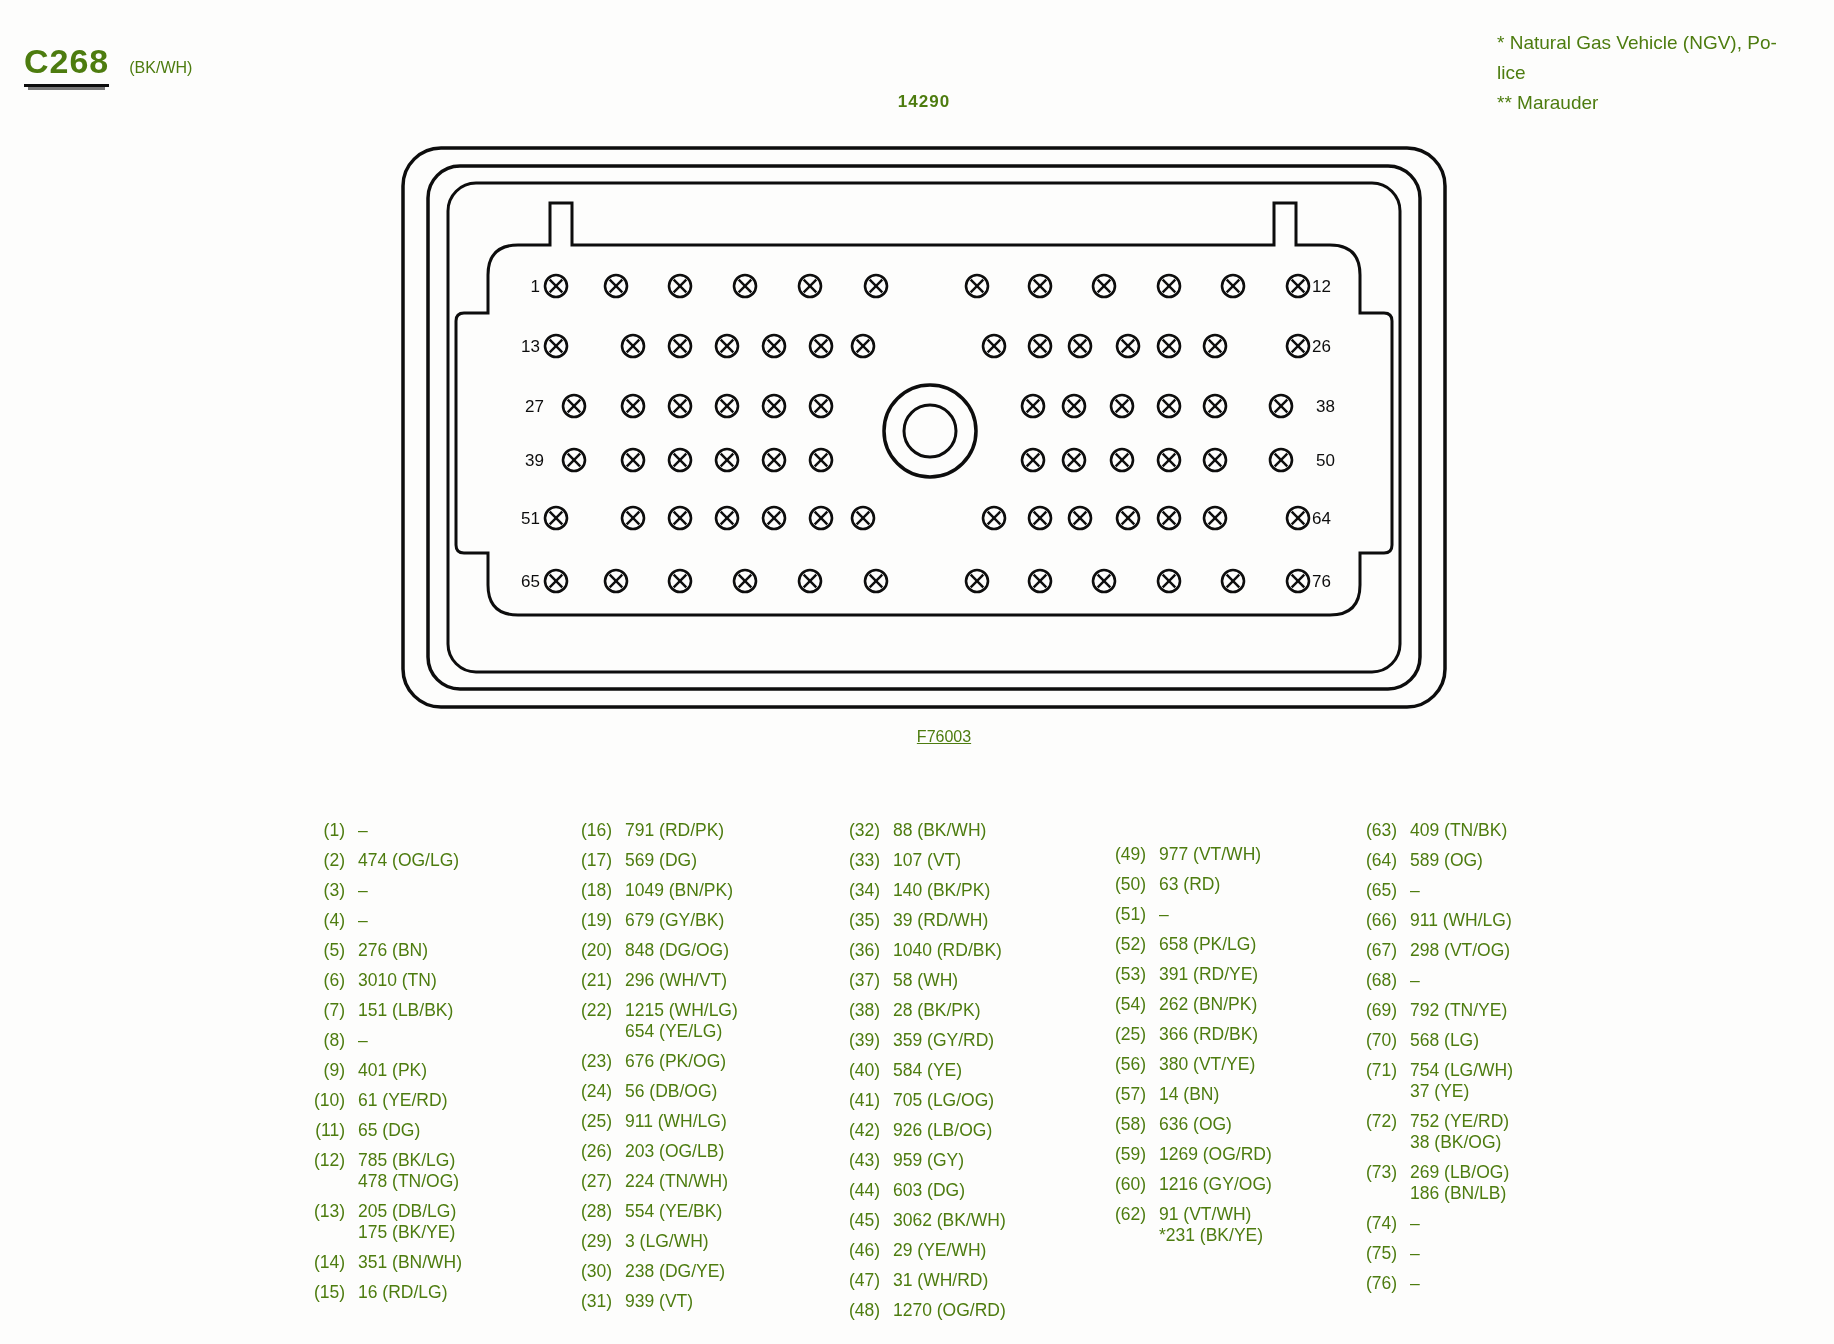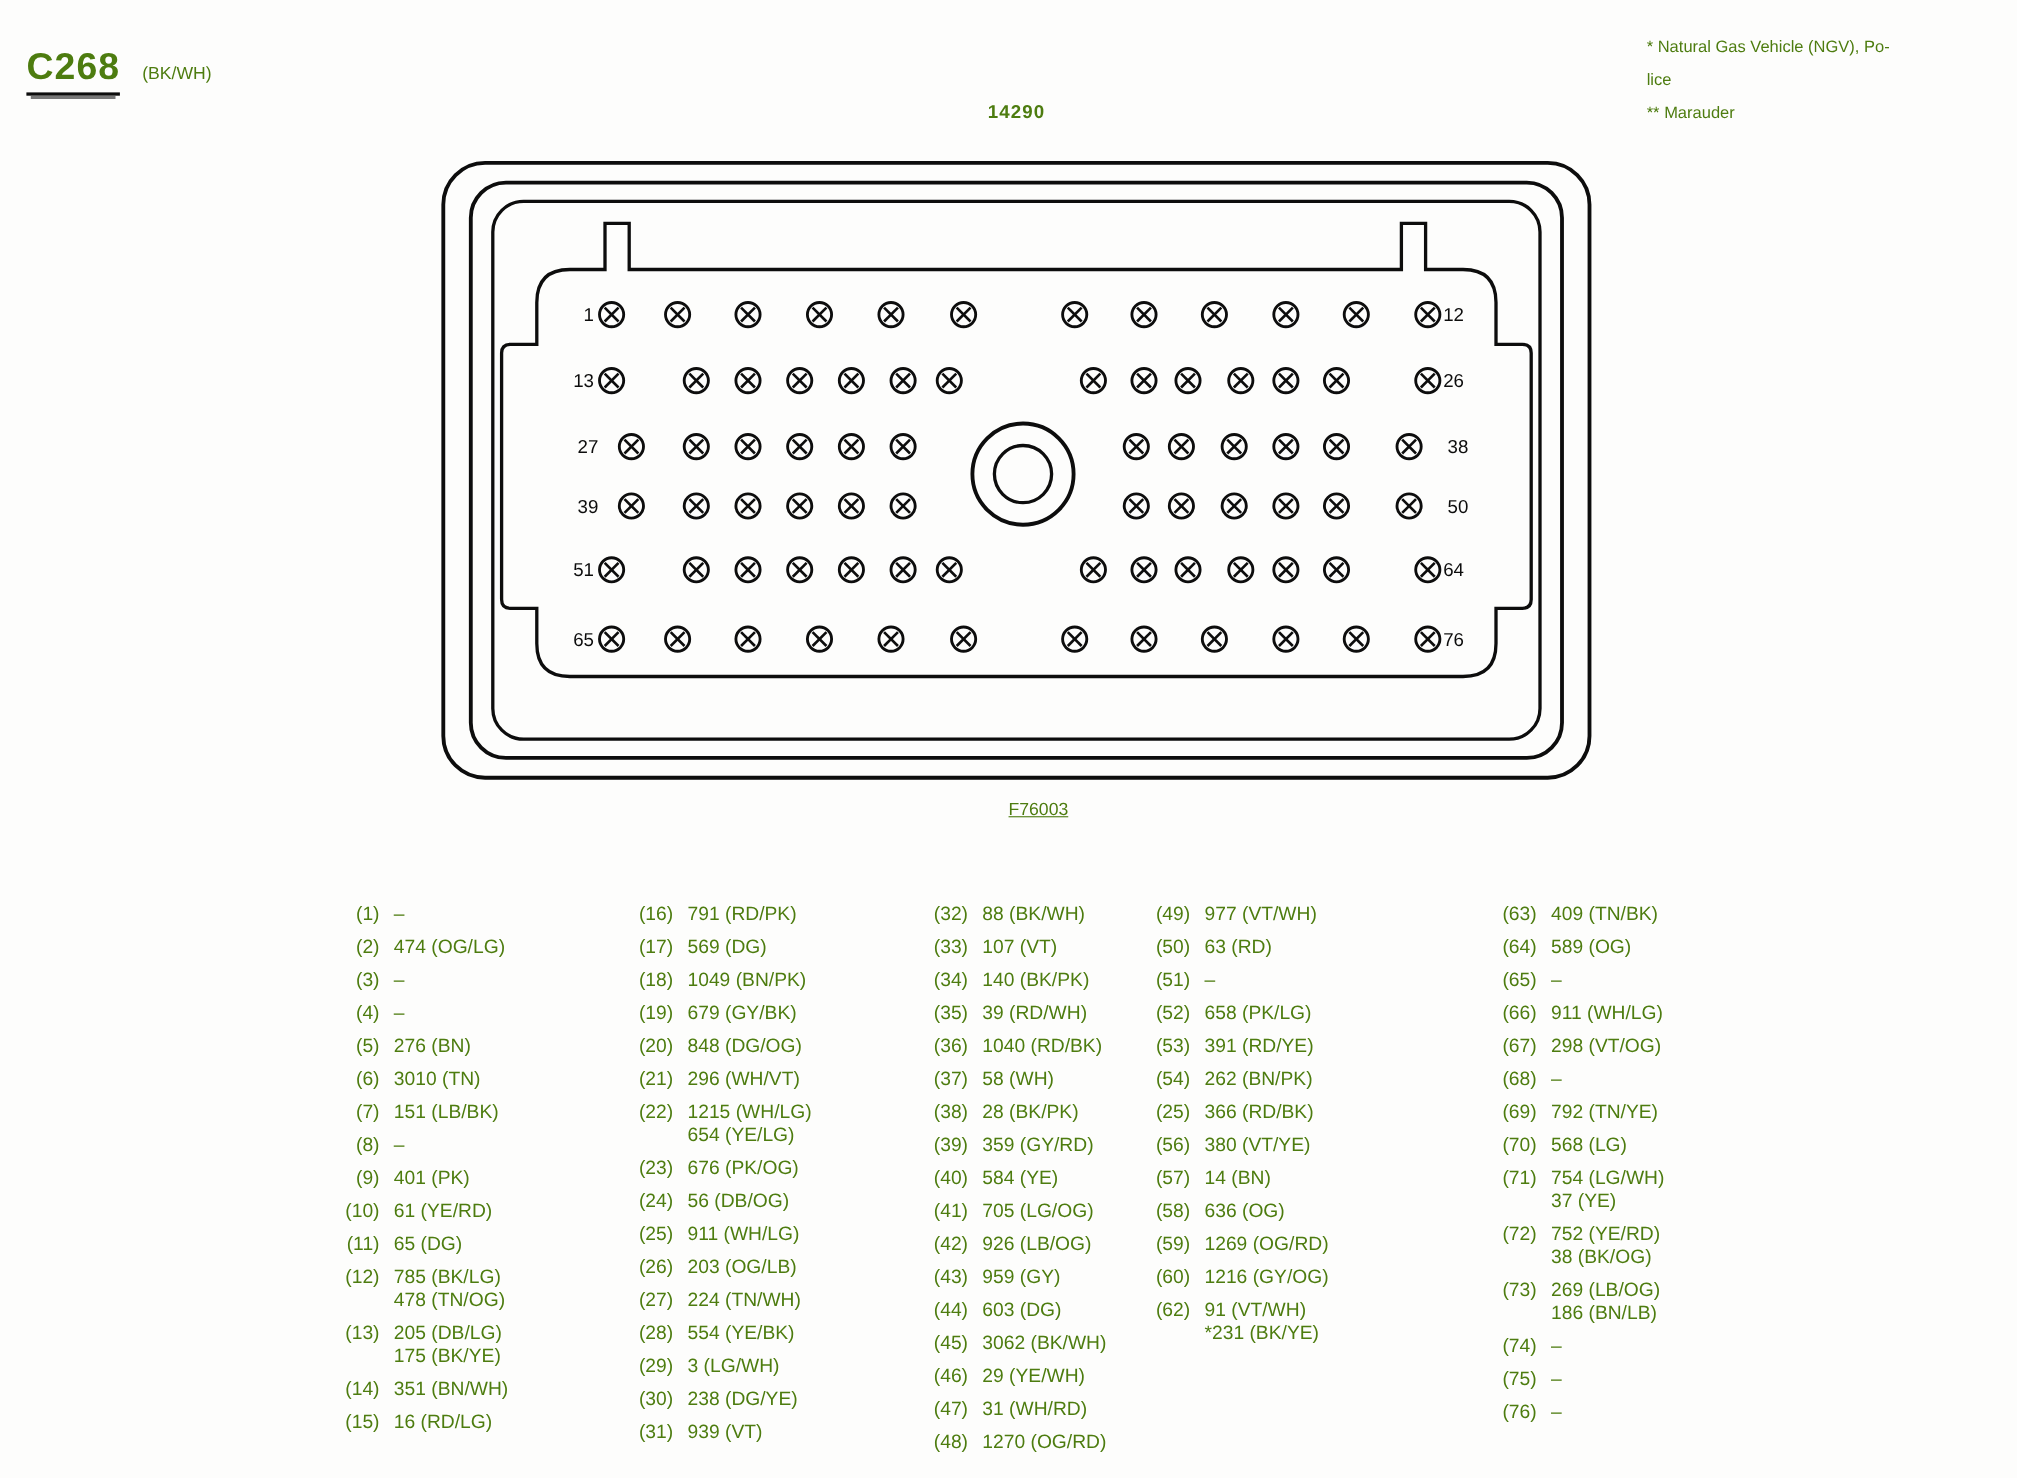--- a/index.html
+++ b/index.html
@@ -6,21 +6,21 @@
   #page{position:relative;width:1834px;height:1344px;background:#fdfdfc;color:#4d7c0f;
         font-family:"Liberation Sans","DejaVu Sans",sans-serif;overflow:hidden;}
 
   
   #hdr{position:absolute;left:24px;top:42px;display:flex;align-items:baseline;}
   .conn-id{font-size:34px;font-weight:bold;letter-spacing:1px;
            border-bottom:3px solid #0d0d0d;box-shadow:0 7px 0 -4px #777;padding-bottom:3px;}
   .conn-color{font-size:16px;margin-left:20px;}
 
   
-  #notes{position:absolute;left:1497px;top:28px;width:330px;font-size:15px;line-height:30px;}
+  #notes{position:absolute;left:1497px;top:28px;width:330px;font-size:19px;line-height:30px;}
 
   
   #diagram-title{position:absolute;left:400px;top:92px;width:1048px;text-align:center;
                  font-size:17px;font-weight:bold;letter-spacing:1px;}
   #connector-svg{position:absolute;left:400px;top:145px;}
   #figure-label{position:absolute;left:420px;top:728px;width:1048px;text-align:center;font-size:16px;text-decoration:underline;}
 
   svg .outline{fill:none;stroke:#0d0d0d;}
   svg text{font-family:"Liberation Sans","DejaVu Sans",sans-serif;font-size:17px;fill:#0d0d0d;}
 
@@ -754,21 +754,21 @@
             <div>31 (WH/RD)</div>
           </span>
         </div>
         <div class="entry">
           <span class="pin-no">(48)</span>
           <span class="wires">
             <div>1270 (OG/RD)</div>
           </span>
         </div>
       </div>
-      <div class="pin-col" style="left: 1032px;">
+      <div class="pin-col" style="left: 1096px; margin-top: 24px;">
         <div class="entry">
           <span class="pin-no">(49)</span>
           <span class="wires">
             <div>977 (VT/WH)</div>
           </span>
         </div>
         <div class="entry">
           <span class="pin-no">(50)</span>
           <span class="wires">
             <div>63 (RD)</div>

